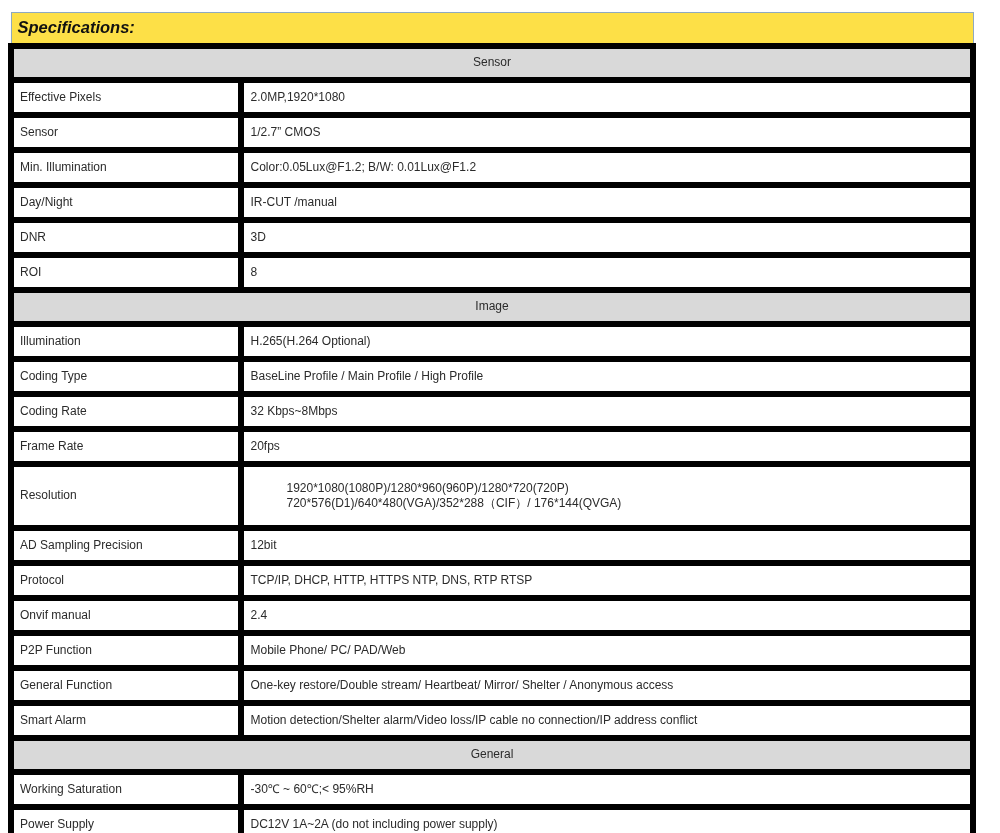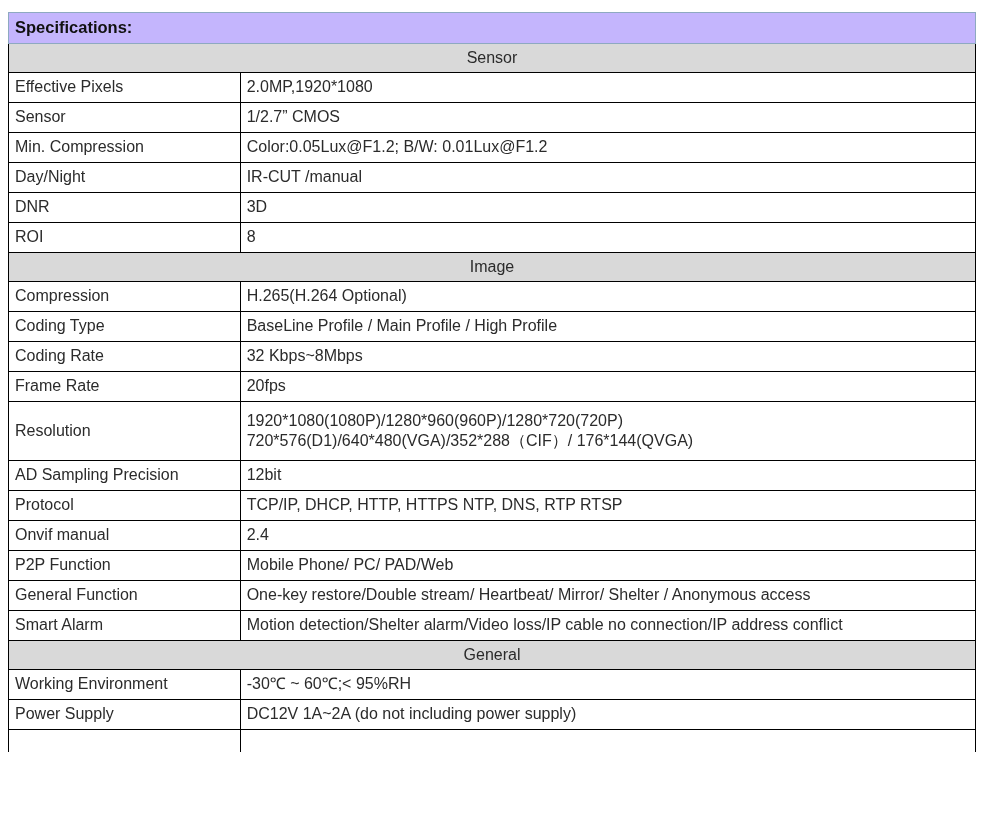--- a/index.html
+++ b/index.html
@@ -25,54 +25,56 @@
     table-layout: fixed;
     width: 968px;
     margin: 0;
     margin-left: 8px;
     margin-top: 12px;
   }
   table.spec col.c-label { width: 230px; }
   table.spec col.c-value { width: 730px; }
 
   table.spec td {
-    border: 1px solid #000000;
+    border: 6px solid #000000;
     padding: 0 6px;
-    font-size: 16px;
+    font-size: 12px;
     line-height: 1.28;
     color: #2b2b2b;
     vertical-align: middle;
     white-space: nowrap;
     overflow: hidden;
     background: #ffffff;
   }
   tr.title-row td {
     font-weight: bold;
     color: #111111;
     height: 30px;
     font-size: 16.5px;
-    background: #c4b5fd;
+    background: #fde047;
     border-left: 1px solid #8ea9c1;
     border-right: 1px solid #8ea9c1;
     border-top: 1px solid #8ea9c1;
     border-bottom: 1px solid #8ea9c1;
+    font-style: italic;
   }
   tr.section-row td {
     background: #d9d9d9;
     text-align: center;
     height: 28px;
     color: #2b2b2b;
   }
   tr.data-row td { height: 29px; }
   tr.data-row td.label { }
   tr.data-row td.value { }
 
   td.value .line {
     display: block;
     white-space: nowrap;
+    margin-left: 36px;
   }
   tr.tall-row td { height: 58px; }
   tr.partial-row td {
     height: 22px;
     border-bottom: none;
   }
 </style>
 </head>
 <body>
 
@@ -91,40 +93,40 @@
         </tr>
         <tr class="data-row">
           <td class="label">Effective Pixels</td>
           <td class="value">2.0MP,1920*1080</td>
         </tr>
         <tr class="data-row">
           <td class="label">Sensor</td>
           <td class="value">1/2.7” CMOS</td>
         </tr>
         <tr class="data-row">
-          <td class="label">Min. Compression</td>
+          <td class="label">Min. Illumination</td>
           <td class="value">Color:0.05Lux@F1.2; B/W: 0.01Lux@F1.2</td>
         </tr>
         <tr class="data-row">
           <td class="label">Day/Night</td>
           <td class="value">IR-CUT /manual</td>
         </tr>
         <tr class="data-row">
           <td class="label">DNR</td>
           <td class="value">3D</td>
         </tr>
         <tr class="data-row">
           <td class="label">ROI</td>
           <td class="value">8</td>
         </tr>
         <tr class="section-row">
           <td colspan="2">Image</td>
         </tr>
         <tr class="data-row">
-          <td class="label">Compression</td>
+          <td class="label">Illumination</td>
           <td class="value">H.265(H.264 Optional)</td>
         </tr>
         <tr class="data-row">
           <td class="label">Coding Type</td>
           <td class="value">BaseLine Profile / Main Profile / High Profile</td>
         </tr>
         <tr class="data-row">
           <td class="label">Coding Rate</td>
           <td class="value">32 Kbps~8Mbps</td>
         </tr>
@@ -160,21 +162,21 @@
           <td class="value">One-key restore/Double stream/ Heartbeat/ Mirror/ Shelter / Anonymous access</td>
         </tr>
         <tr class="data-row">
           <td class="label">Smart Alarm</td>
           <td class="value">Motion detection/Shelter alarm/Video loss/IP cable no connection/IP address conflict</td>
         </tr>
         <tr class="section-row">
           <td colspan="2">General</td>
         </tr>
         <tr class="data-row">
-          <td class="label">Working Environment</td>
+          <td class="label">Working Saturation</td>
           <td class="value">-30℃ ~ 60℃;&lt; 95%RH</td>
         </tr>
         <tr class="data-row">
           <td class="label">Power Supply</td>
           <td class="value">DC12V 1A~2A (do not including power supply)</td>
         </tr>
         <tr class="partial-row">
           <td class="label"></td>
           <td class="value"></td>
         </tr>

